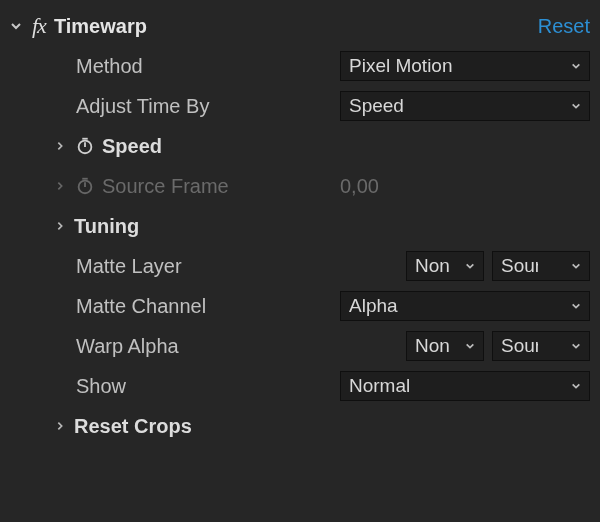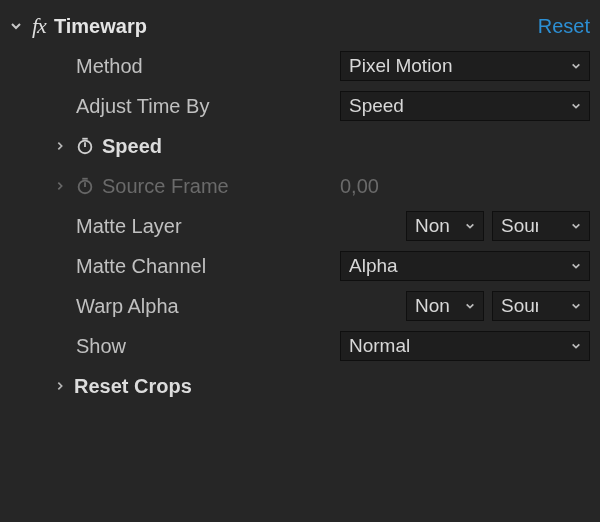--- a/index.html
+++ b/index.html
@@ -211,97 +211,106 @@
         <line x1="11" y1="12" x2="11" y2="7" stroke="#666" stroke-width="2"></line>
         <line x1="8" y1="3" x2="14" y2="3" stroke="#666" stroke-width="2"></line>
       </svg>
     </span>
     <span class="label dim">Source Frame</span>
     <div class="right">
       <span class="value dim">0,00</span>
     </div>
   </div>
 
-
-
-  <div class="row ind1">
-    <span class="label">Matte Layer</span>
-    <div class="right">
-      <div class="dd half">
-        <span class="dd-text">Non</span>
-        <span class="chev">
-          <svg width="10" height="10" viewBox="0 0 12 12">
-              <polyline points="2,4 6,8 10,4" fill="none" stroke="#bcbcbc" stroke-width="2"></polyline>
-            </svg>
-        </span>
-      </div>
-      <div class="dd half2">
-        <span class="dd-text">Sour</span>
-        <span class="chev">
-          <svg width="10" height="10" viewBox="0 0 12 12">
-              <polyline points="2,4 6,8 10,4" fill="none" stroke="#bcbcbc" stroke-width="2"></polyline>
-            </svg>
-        </span>
-      </div>
-    </div>
-  </div>
-
-  <div class="row ind1">
-    <span class="label">Matte Channel</span>
-    <div class="right">
-      <div class="dd full">
-        <span class="dd-text">Alpha</span>
-        <span class="chev">
-          <svg width="10" height="10" viewBox="0 0 12 12">
-              <polyline points="2,4 6,8 10,4" fill="none" stroke="#bcbcbc" stroke-width="2"></polyline>
-            </svg>
-        </span>
-      </div>
-    </div>
-  </div>
-
-  <div class="row ind1">
-    <span class="label">Warp Alpha</span>
-    <div class="right">
-      <div class="dd half">
-        <span class="dd-text">Non</span>
-        <span class="chev">
-          <svg width="10" height="10" viewBox="0 0 12 12">
-              <polyline points="2,4 6,8 10,4" fill="none" stroke="#bcbcbc" stroke-width="2"></polyline>
-            </svg>
-        </span>
-      </div>
-      <div class="dd half2">
-        <span class="dd-text">Sour</span>
-        <span class="chev">
-          <svg width="10" height="10" viewBox="0 0 12 12">
-              <polyline points="2,4 6,8 10,4" fill="none" stroke="#bcbcbc" stroke-width="2"></polyline>
-            </svg>
-        </span>
-      </div>
-    </div>
-  </div>
-
-  <div class="row ind1">
-    <span class="label">Show</span>
-    <div class="right">
-      <div class="dd full">
-        <span class="dd-text">Normal</span>
-        <span class="chev">
-          <svg width="10" height="10" viewBox="0 0 12 12">
-              <polyline points="2,4 6,8 10,4" fill="none" stroke="#bcbcbc" stroke-width="2"></polyline>
-            </svg>
-        </span>
-      </div>
-    </div>
-  </div>
-
   <div class="row ind1short">
     <span class="caret">
       <svg width="10" height="10" viewBox="0 0 12 12">
           <polyline points="4,2 8,6 4,10" fill="none" stroke="#b8b8b8" stroke-width="2"></polyline>
         </svg>
     </span>
+    <span class="label bold">Tuning</span>
+    <div class="right"></div>
+  </div>
+
+
+  <div class="row ind1">
+    <span class="label">Matte Layer</span>
+    <div class="right">
+      <div class="dd half">
+        <span class="dd-text">Non</span>
+        <span class="chev">
+          <svg width="10" height="10" viewBox="0 0 12 12">
+              <polyline points="2,4 6,8 10,4" fill="none" stroke="#bcbcbc" stroke-width="2"></polyline>
+            </svg>
+        </span>
+      </div>
+      <div class="dd half2">
+        <span class="dd-text">Sour</span>
+        <span class="chev">
+          <svg width="10" height="10" viewBox="0 0 12 12">
+              <polyline points="2,4 6,8 10,4" fill="none" stroke="#bcbcbc" stroke-width="2"></polyline>
+            </svg>
+        </span>
+      </div>
+    </div>
+  </div>
+
+  <div class="row ind1">
+    <span class="label">Matte Channel</span>
+    <div class="right">
+      <div class="dd full">
+        <span class="dd-text">Alpha</span>
+        <span class="chev">
+          <svg width="10" height="10" viewBox="0 0 12 12">
+              <polyline points="2,4 6,8 10,4" fill="none" stroke="#bcbcbc" stroke-width="2"></polyline>
+            </svg>
+        </span>
+      </div>
+    </div>
+  </div>
+
+  <div class="row ind1">
+    <span class="label">Warp Alpha</span>
+    <div class="right">
+      <div class="dd half">
+        <span class="dd-text">Non</span>
+        <span class="chev">
+          <svg width="10" height="10" viewBox="0 0 12 12">
+              <polyline points="2,4 6,8 10,4" fill="none" stroke="#bcbcbc" stroke-width="2"></polyline>
+            </svg>
+        </span>
+      </div>
+      <div class="dd half2">
+        <span class="dd-text">Sour</span>
+        <span class="chev">
+          <svg width="10" height="10" viewBox="0 0 12 12">
+              <polyline points="2,4 6,8 10,4" fill="none" stroke="#bcbcbc" stroke-width="2"></polyline>
+            </svg>
+        </span>
+      </div>
+    </div>
+  </div>
+
+  <div class="row ind1">
+    <span class="label">Show</span>
+    <div class="right">
+      <div class="dd full">
+        <span class="dd-text">Normal</span>
+        <span class="chev">
+          <svg width="10" height="10" viewBox="0 0 12 12">
+              <polyline points="2,4 6,8 10,4" fill="none" stroke="#bcbcbc" stroke-width="2"></polyline>
+            </svg>
+        </span>
+      </div>
+    </div>
+  </div>
+
+  <div class="row ind1short">
+    <span class="caret">
+      <svg width="10" height="10" viewBox="0 0 12 12">
+          <polyline points="4,2 8,6 4,10" fill="none" stroke="#b8b8b8" stroke-width="2"></polyline>
+        </svg>
+    </span>
     <span class="label bold">Reset Crops</span>
     <div class="right"></div>
   </div>
 
 </div>
 
 </body></html>

